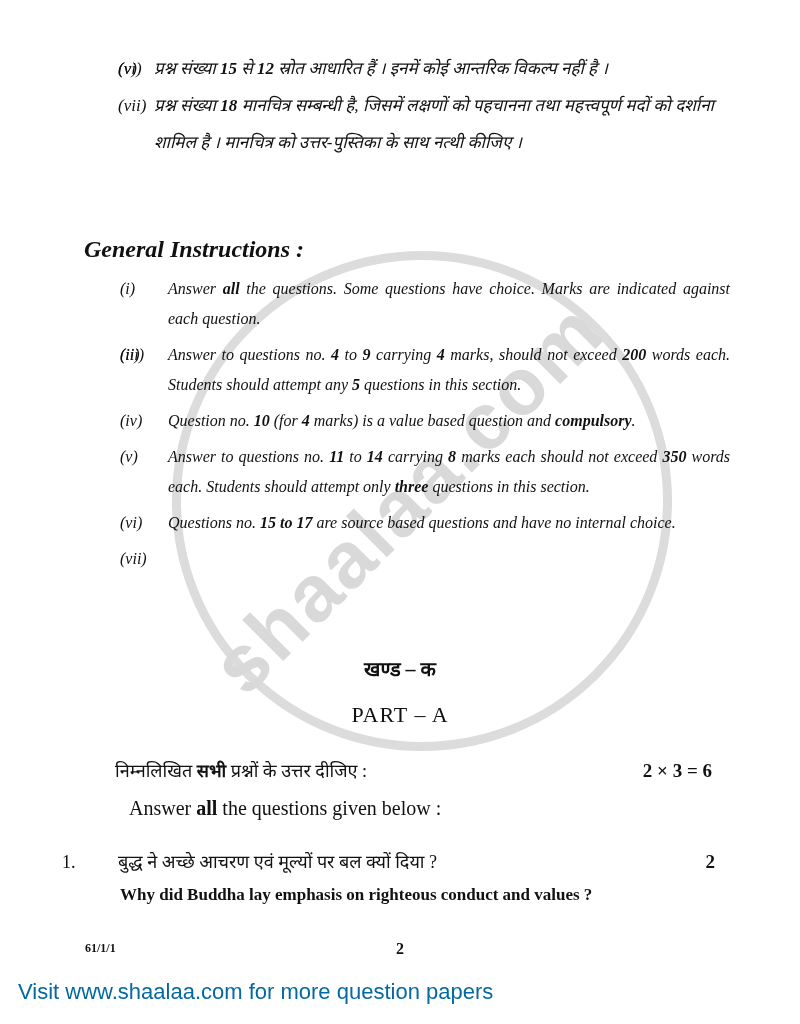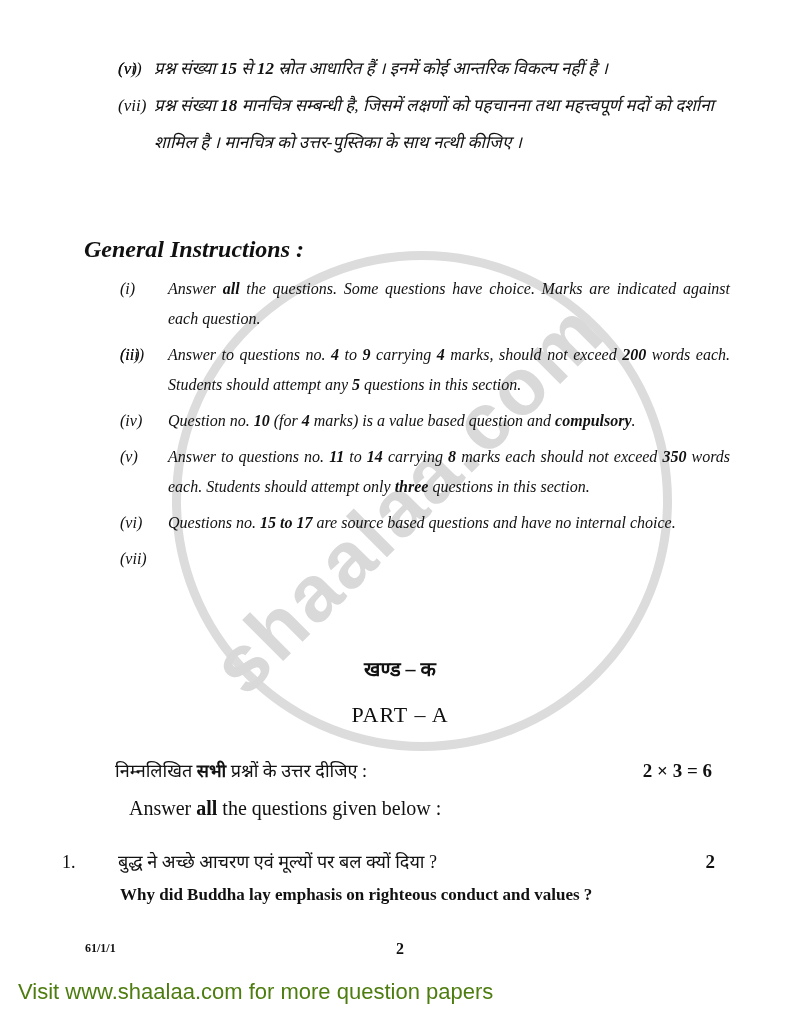--- a/index.html
+++ b/index.html
@@ -60,21 +60,21 @@
   .q-marks { flex:0 0 auto; margin-left:12px; font-weight:bold; font-size:19px; }
   .q-en { position:absolute; top:885px; left:120px; font-size:17px;font-weight:bold; }
 
   
   .footer-code { position:absolute; top:941px; left:85px;
                  font-size:12px; font-weight:bold; }
   .footer-page { position:absolute; top:940px; left:0; width:100%;
                  text-align:center; font-size:16px; font-weight:bold; }
   .visit-line { position:absolute; top:979px; left:18px;
                 font-family:"Liberation Sans", sans-serif;
-                font-size:22px; color:#4d7c0f; }
+                font-size:22px; color:#0369a1; }
   b { font-weight:bold; }
 </style>
 </head>
 <body>
 
 <div class="page">
 
   <div class="wm-circle"></div>
   <div class="wm-text">shaalaa.com</div>
 

